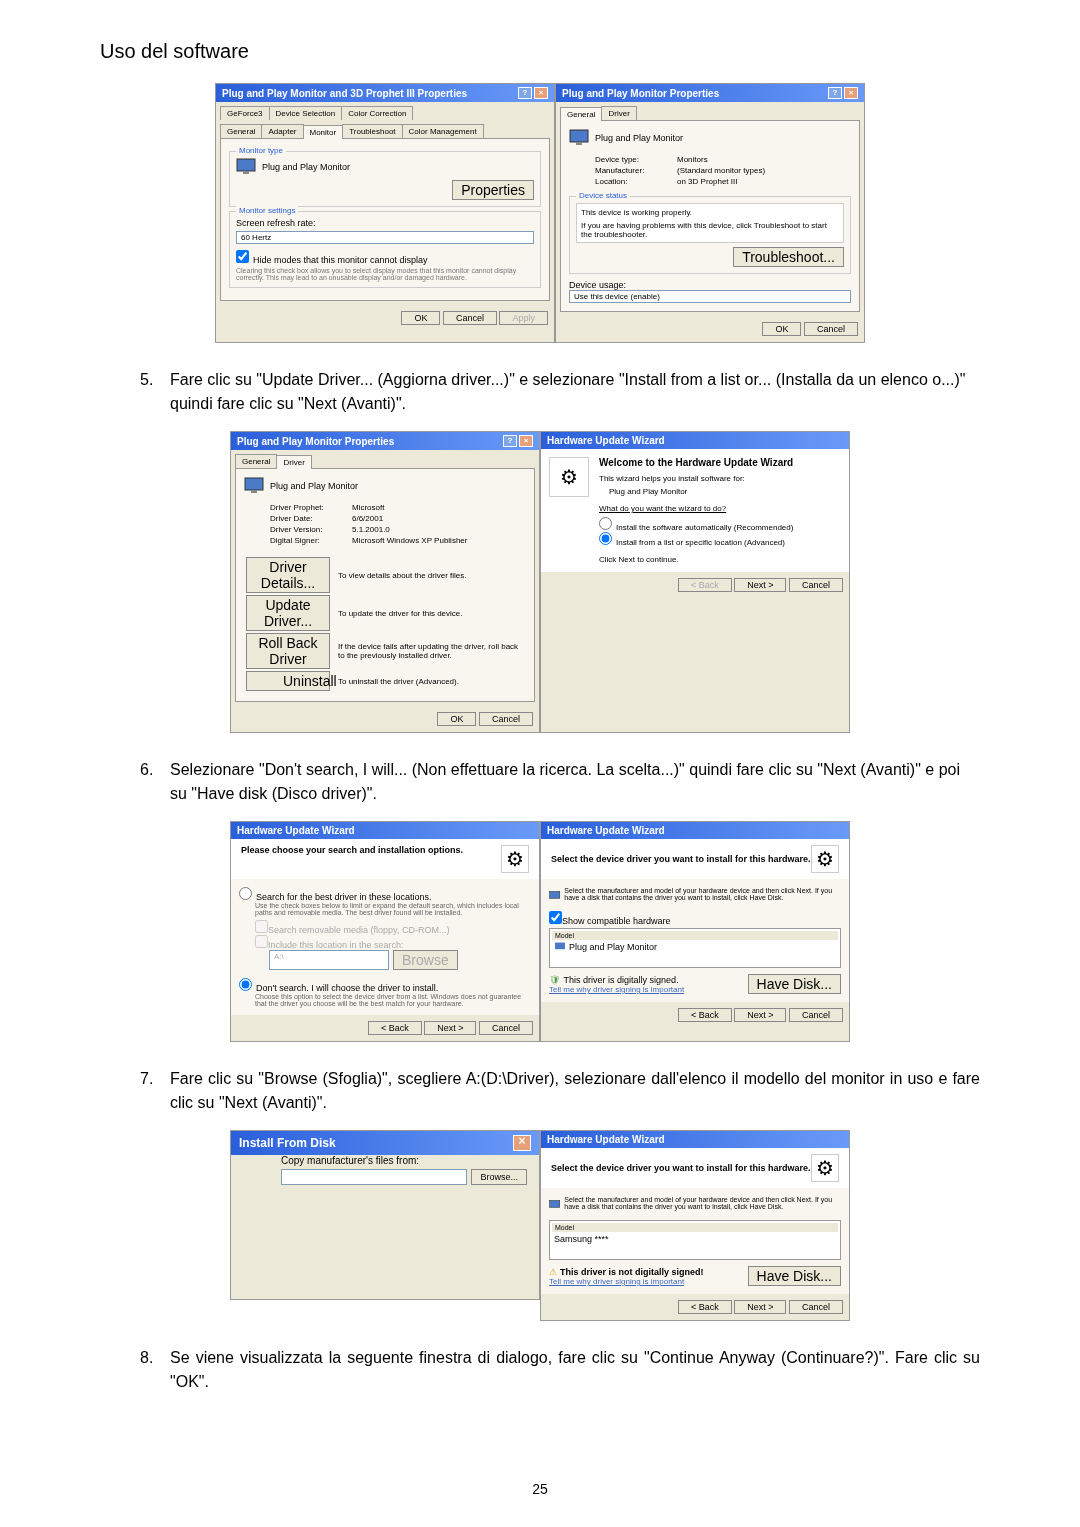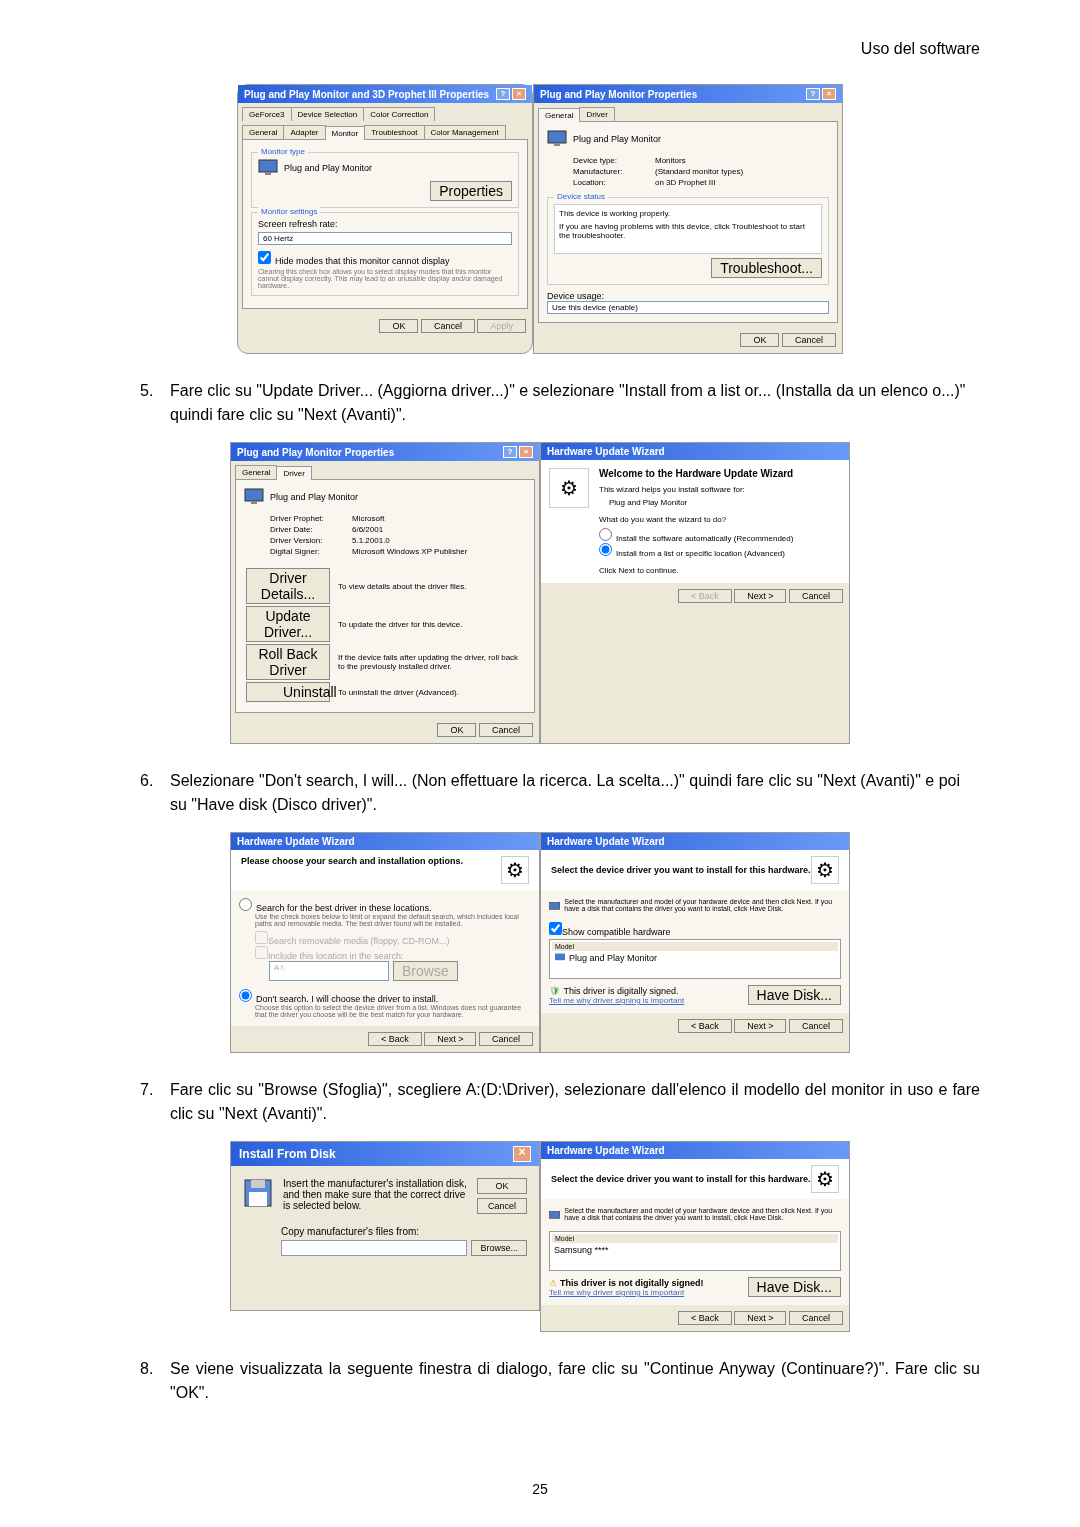--- a/index.html
+++ b/index.html
@@ -8,23 +8,23 @@
     font-family: Arial, sans-serif;
     width: 1080px;
     height: 1527px;
     position: relative;
     color: #000;
   }
   .page {
     padding: 40px 100px;
   }
   .header-title {
-    text-align: right;
-    font-size: 16px;
-    margin-bottom: 26px;
+    text-align: left;
+    font-size: 20px;
+    margin-bottom: 20px;
   }
   .step {
     margin-top: 25px;
     margin-bottom: 15px;
     padding-left: 70px;
     position: relative;
     font-size: 16px;
     line-height: 1.5;
   }
   .step-num {
@@ -127,21 +127,21 @@
   .bold { font-weight: bold; }
 </style>
 </head>
 <body>
 
 <div class="page">
   <div class="header-title">Uso del software</div>
 
   <div class="figure-row">
 
-    <div class="dlg" style="width:296px;border-radius:11px;">
+    <div class="dlg" style="width:340px;">
       <div class="dlg-title">
         <span>Plug and Play Monitor and 3D Prophet III Properties</span>
         <span class="ctrls">
             <span class="cbtn help">?</span>
             <span class="cbtn">×</span>
           </span>
       </div>
       <div class="tabs">
         <span class="tab">GeForce3</span>
         <span class="tab">Device Selection</span>
@@ -214,21 +214,21 @@
                 <td>(Standard monitor types)</td>
               </tr>
           <tr>
                 <td>Location:</td>
                 <td>on 3D Prophet III</td>
               </tr>
         </tbody>
           </table>
         <div class="group" style="margin-top:8px;">
           <div class="group-title">Device status</div>
-          <div style="border:1px solid #ccc;background:#fff;padding:4px;height:50px;font-size:8px;">
+          <div style="border:1px solid #ccc;background:#fff;padding:4px;height:40px;font-size:8px;">
             <div>This device is working properly.</div>
             <div style="margin-top:4px;">If you are having problems with this device, click Troubleshoot to start the troubleshooter.</div>
           </div>
           <div style="text-align:right;margin-top:4px;"><span class="btn small">Troubleshoot...</span></div>
         </div>
         <div style="margin-top:6px;">Device usage:</div>
         <div class="select">Use this device (enable)</div>
       </div>
       <div class="btn-row">
         <span class="btn">OK</span>
@@ -314,21 +314,21 @@
     <div class="dlg" style="width:310px;">
       <div class="dlg-title">
         <span>Hardware Update Wizard</span>
       </div>
       <div style="display:flex;background:#fff;padding:8px;gap:10px;">
         <div class="wiz-icon">⚙</div>
         <div style="flex:1;font-size:8px;">
           <div class="bold" style="font-size:10px;color:#000;">Welcome to the Hardware Update Wizard</div>
           <div style="margin-top:6px;">This wizard helps you install software for:</div>
           <div style="margin:4px 0 8px 10px;">Plug and Play Monitor</div>
-          <div style="margin-top:8px;">What do you want the wizard to do?</div>
+          <div style="margin-top:8px;text-decoration:underline;">What do you want the wizard to do?</div>
           <div style="margin-top:4px;"><input type="radio" class="radio" style=""><span>Install the software automatically (Recommended)</span></div>
           <div><input type="radio" class="radio" checked="" style=""><span>Install from a list or specific location (Advanced)</span></div>
           <div style="margin-top:8px;">Click Next to continue.</div>
         </div>
       </div>
       <div class="btn-row">
         <span class="btn" style="color:#aaa;">&lt; Back</span>
         <span class="btn">Next &gt;</span>
         <span class="btn">Cancel</span>
       </div>
@@ -418,32 +418,20 @@
     <span>Fare clic su "Browse (Sfoglia)", scegliere A:(D:\Driver), selezionare dall'elenco il modello del monitor in uso e fare clic su "Next (Avanti)".</span>
   </div>
 
   <div class="figure-row">
 
     <div class="dlg" style="width:310px;height:170px;">
       <div class="dlg-title" style="font-size:12px;padding:4px 8px;">
         <span>Install From Disk</span>
         <span class="cbtn" style="width:18px;height:16px;font-size:12px;">×</span>
       </div>
-      <div style="padding:12px;display:flex;gap:10px;font-size:10px;">
-        <svg width="30" height="30" viewBox="0 0 30 30">
-            <rect x="2" y="2" width="26" height="26" fill="#5a8ad8" stroke="#333"></rect>
-            <rect x="8" y="2" width="14" height="8" fill="#ccc"></rect>
-            <rect x="6" y="14" width="18" height="14" fill="#fff"></rect>
-          </svg>
-        <div style="flex:1;">Insert the manufacturer's installation disk, and then make sure that the correct drive is selected below.</div>
-        <div style="display:flex;flex-direction:column;gap:4px;">
-          <span class="btn" style="padding:2px 16px;">OK</span>
-          <span class="btn" style="padding:2px 10px;">Cancel</span>
-        </div>
-      </div>
       <div style="padding:0 12px 12px 50px;font-size:10px;">
         <div>Copy manufacturer's files from:</div>
         <div style="display:flex;gap:4px;margin-top:3px;">
           <span class="select" style="flex:1;height:16px;"></span>
           <span class="btn" style="padding:2px 8px;">Browse...</span>
         </div>
       </div>
     </div>
 
     <div class="dlg" style="width:310px;">

